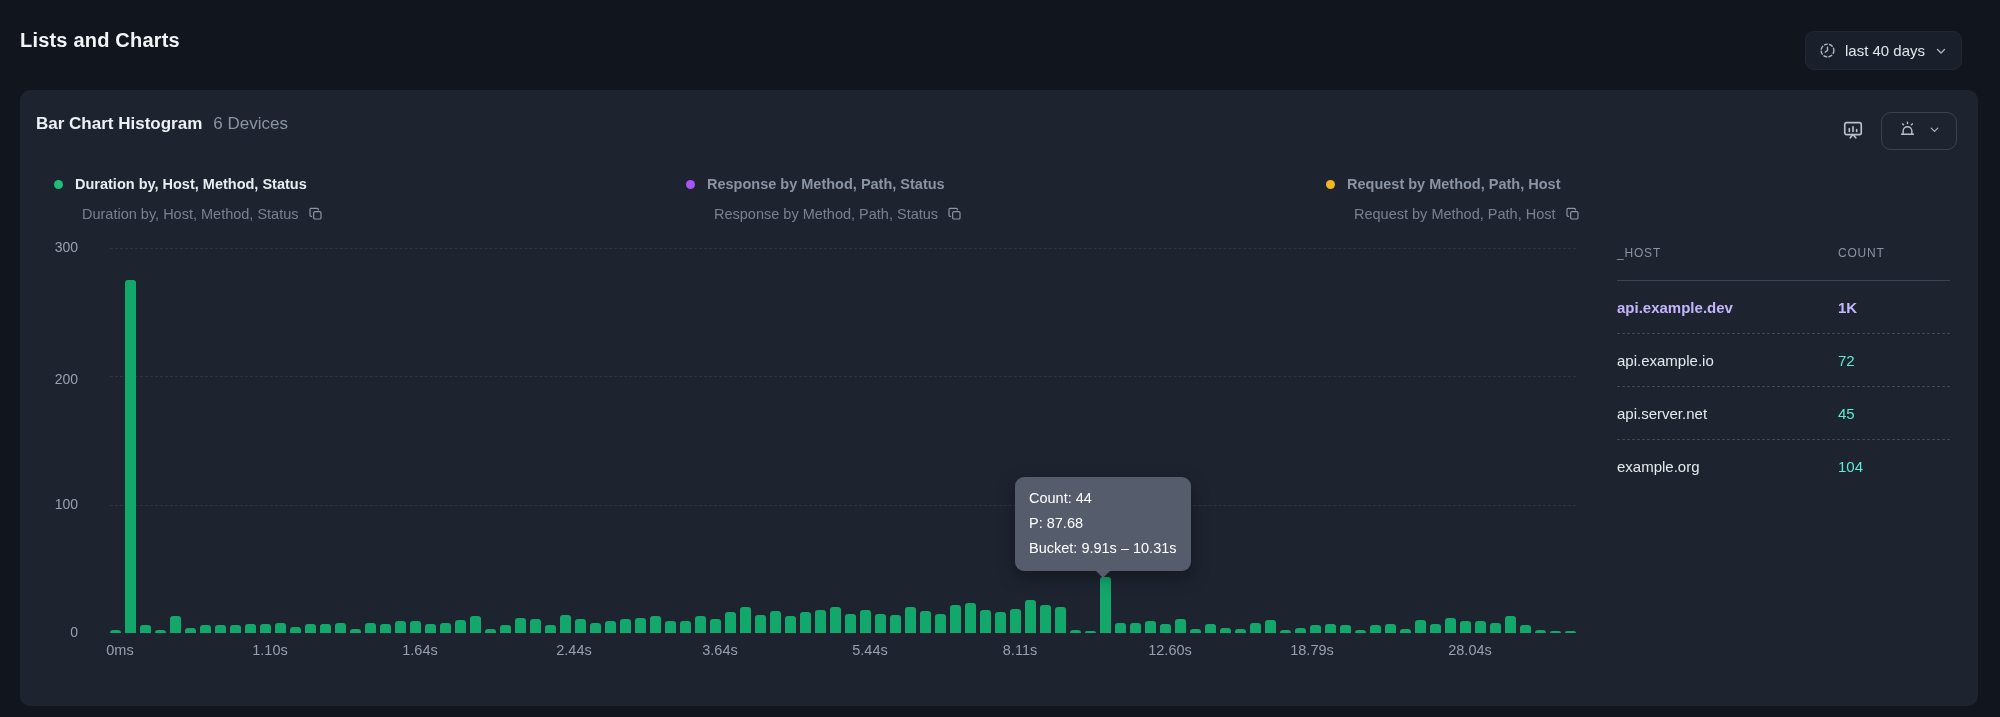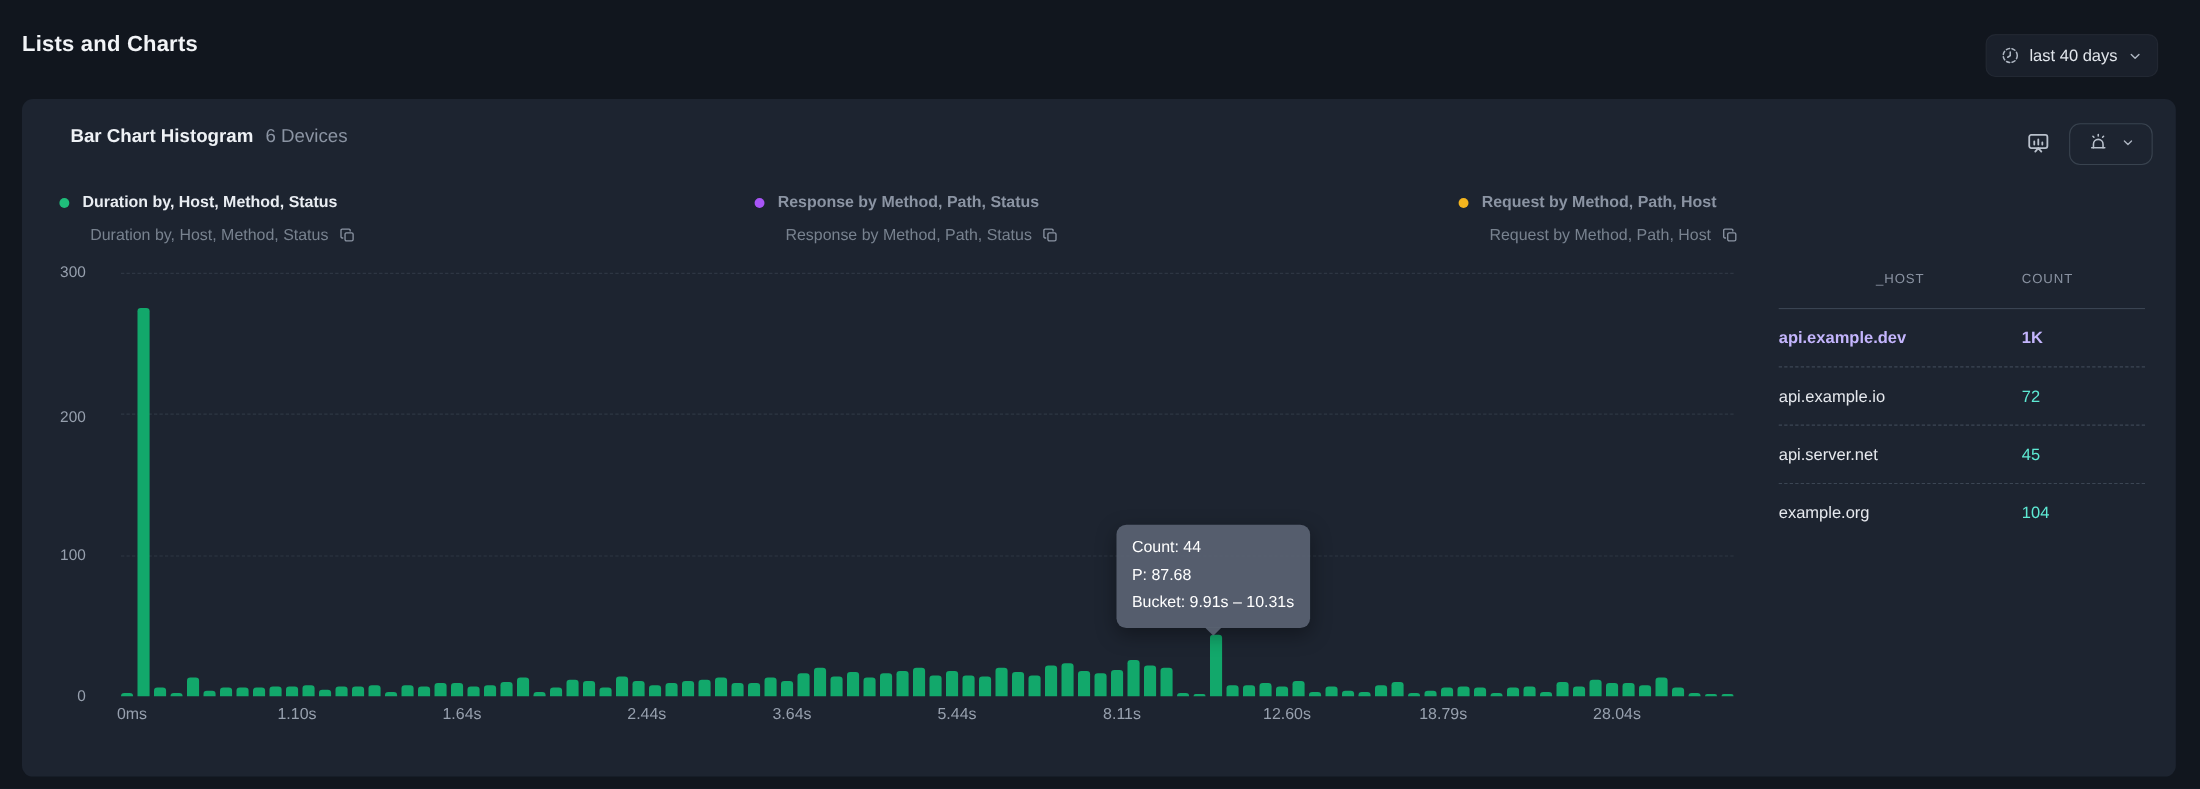--- a/index.html
+++ b/index.html
@@ -21,21 +21,21 @@
     background: #1a202b; border: 1px solid rgba(255,255,255,0.04);
     border-radius: 9px; color: #e2e6ec; font-size: 15px; cursor: pointer;
   }
   .time-btn svg { display:block; }
   .icon { color: #aeb6c2; }
   .card {
     position: absolute; left: 20px; top: 90px; width: 1958px; height: 616px;
     background: #1d2430; border-radius: 10px;
   }
   .card-header {
-    position: absolute; left: 44px; top: 24px;
+    position: absolute; left: 16px; top: 24px;
     display: flex; align-items: baseline; gap: 11px;
   }
   .card-title { font-size: 17px; font-weight: 700; color: #eef1f5; }
   .card-subtitle { font-size: 17px; font-weight: 400; color: #8b94a3; }
   .card-actions {
     position: absolute; right: 21px; top: 22px;
     display: flex; align-items: center; gap: 15px;
   }
   .board-btn { background: none; border: none; color: #b9c1cc; cursor: pointer; padding: 2px; }
   .alarm-pill {
@@ -66,21 +66,21 @@
     color: #fff; font-size: 14.5px; line-height: 25px; white-space: nowrap;
     box-shadow: 0 6px 18px rgba(0,0,0,0.35);
   }
   .tooltip::after {
     content: ""; position: absolute; left: 80px; bottom: -7px;
     border: 8px solid transparent; border-top: 8px solid rgba(88,97,113,0.95); border-bottom: none;
   }
   
   .htable { position: absolute; left: 1597px; top: 148px; width: 333px; }
   .thead { display: flex; font-size: 12px; color: #8a93a2; letter-spacing: .8px; padding: 8px 0 20px; border-bottom: 1px solid #3a4452; }
-  .thead .c1 { width: 221px; text-align: center; }
+  .thead .c1 { width: 221px; }
   .trow { display: flex; align-items: center; padding: 16px 0 15px; border-bottom: 1px dashed #3c4654; font-size: 15px; cursor: pointer; }
   .trow:last-child { border-bottom: none; }
   .trow .host { width: 221px; padding-right: 42px; color: #e6e9ee; line-height: 21px; word-wrap: break-word; }
   .trow .cnt { color: #5eead4; }
   .trow.highlight .host, .trow.highlight .cnt { color: #c4b5fd; font-weight: 700; }
 </style>
 </head>
 <body>
 
 <div class="page-title">Lists and Charts</div>
@@ -283,21 +283,21 @@
         <div class="bar" style="height: 10.2667px; background: rgb(18, 168, 107);"></div>
         <div class="bar" style="height: 16.6833px; background: rgb(18, 168, 107);"></div>
         <div class="bar" style="height: 7.7px; background: rgb(18, 168, 107);"></div>
         <div class="bar" style="height: 2.56667px; background: rgb(18, 168, 107);"></div>
         <div class="bar" style="height: 2px; background: rgb(18, 168, 107);"></div>
         <div class="bar" style="height: 2px; background: rgb(18, 168, 107);"></div>
       </div>
       <div class="x-label" style="left: 100px;">0ms</div>
       <div class="x-label" style="left: 250px;">1.10s</div>
       <div class="x-label" style="left: 400px;">1.64s</div>
-      <div class="x-label" style="left: 568px; text-align: center;">2.44s</div>
+      <div class="x-label" style="left: 554px; text-align: center;">2.44s</div>
       <div class="x-label" style="left: 700px;">3.64s</div>
       <div class="x-label" style="left: 850px;">5.44s</div>
       <div class="x-label" style="left: 1000px;">8.11s</div>
       <div class="x-label" style="left: 1150px;">12.60s</div>
       <div class="x-label" style="left: 1292px;">18.79s</div>
       <div class="x-label" style="left: 1450px;">28.04s</div>
     </div>
 
   <div class="tooltip">
     <div>Count: 44</div>

